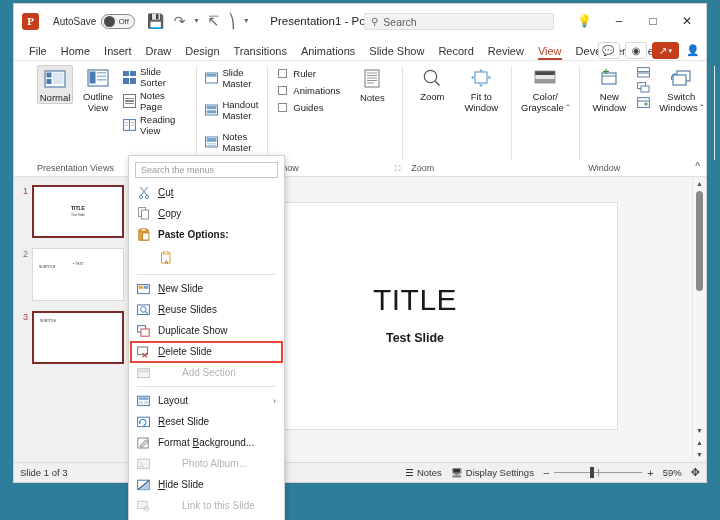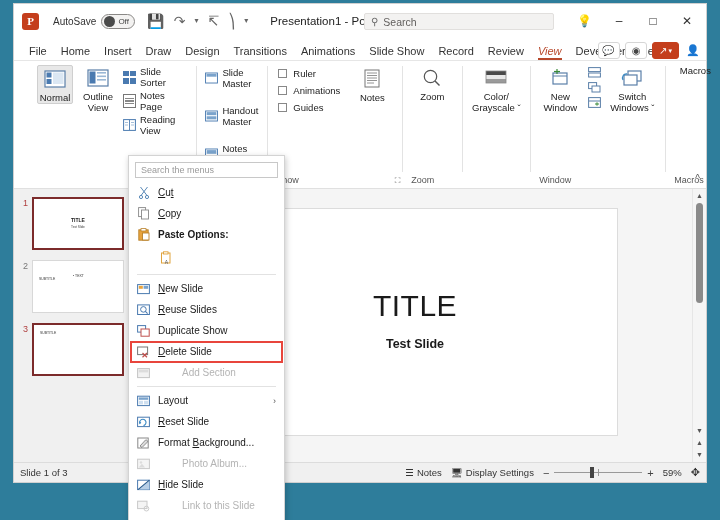--- a/index.html
+++ b/index.html
@@ -71,21 +71,21 @@
   
   #tabbar {
     height: 23px; flex: 0 0 23px; display: flex; align-items: flex-end;
     background: #ffffff; padding-left: 8px; position: relative;
     border-bottom: 1px solid #e6e6e6;
   }
   .tab {
     font-size: 11px; color: #333; padding: 0 7px 3px 7px;
     position: relative; white-space: nowrap;
   }
-  .tab.active { color: #b7472a; font-style: italic; }
+  .tab.active { color: #b7472a; }
   .tab.active::after {
     content: ""; position: absolute; left: 7px; right: 7px; bottom: 0;
     height: 2px; background: #b7472a;
   }
   .tabbar-right { position: absolute; right: 4px; bottom: 1px; display: flex; align-items: center; gap: 5px; }
   .tr-btn {
     width: 22px; height: 17px; border: 1px solid #d6d6d6; border-radius: 3px;
     display: flex; align-items: center; justify-content: center;
     font-size: 10px; color: #444; background: #fff;
   }
@@ -332,25 +332,26 @@
                 <line x1="2" y1="3.5" x2="5" y2="3.5" stroke="#9bb8d6" stroke-width="0.9"></line>
                 <line x1="8" y1="3.5" x2="11" y2="3.5" stroke="#9bb8d6" stroke-width="0.9"></line>
                 <line x1="2" y1="6" x2="5" y2="6" stroke="#9bb8d6" stroke-width="0.9"></line>
                 <line x1="8" y1="6" x2="11" y2="6" stroke="#9bb8d6" stroke-width="0.9"></line>
               </svg>
             </span>
             <span>Reading View</span>
           </div>
         </div>
       </div>
+      <div class="rg-label">Presentation Views</div>
     </div>
 
     <div class="rgroup">
       <div class="rg-body" style="padding-top:5px">
-        <div class="small-col" style="gap:16px">
+        <div class="small-col" style="gap:10px">
           <div class="small-item">
             <span class="si-ico">
               <svg width="14" height="12" viewBox="0 0 14 12">
                 <rect x="0.6" y="0.6" width="12.8" height="10.8" fill="#fff" stroke="#4a7ab0" stroke-width="1"></rect>
                 <rect x="1.6" y="1.6" width="10.8" height="3" fill="#7aa3cc"></rect>
               </svg>
             </span>
             <span>Slide Master</span>
           </div>
           <div class="small-item">
@@ -422,20 +423,32 @@
     <div class="rgroup">
       <div class="rg-body">
         <div class="big-btn">
           <span class="bi">
             <svg width="20" height="20" viewBox="0 0 20 20">
               <circle cx="8.5" cy="8.5" r="6.2" fill="none" stroke="#555" stroke-width="1.2"></circle>
               <line x1="13" y1="13" x2="17.5" y2="17.5" stroke="#555" stroke-width="1.4"></line>
             </svg>
           </span>
           <span>Zoom</span>
+        </div>
+        <div class="big-btn">
+          <span class="bi">
+            <svg width="22" height="20" viewBox="0 0 22 20">
+              <rect x="5" y="4" width="12" height="11" fill="none" stroke="#6a9fd4" stroke-width="1.2"></rect>
+              <path d="M11 1 L13 3.5 L9 3.5 Z" fill="#6a9fd4"></path>
+              <path d="M11 19 L13 16.5 L9 16.5 Z" fill="#6a9fd4"></path>
+              <path d="M1 9.5 L3.5 7.5 L3.5 11.5 Z" fill="#6a9fd4"></path>
+              <path d="M21 9.5 L18.5 7.5 L18.5 11.5 Z" fill="#6a9fd4"></path>
+            </svg>
+          </span>
+          <span>Fit to Window</span>
         </div>
       </div>
       <div class="rg-label">Zoom</div>
     </div>
 
     <div class="rgroup">
       <div class="rg-body">
         <div class="big-btn" style="width:50px">
           <span class="bi">
             <svg width="24" height="18" viewBox="0 0 24 18">

